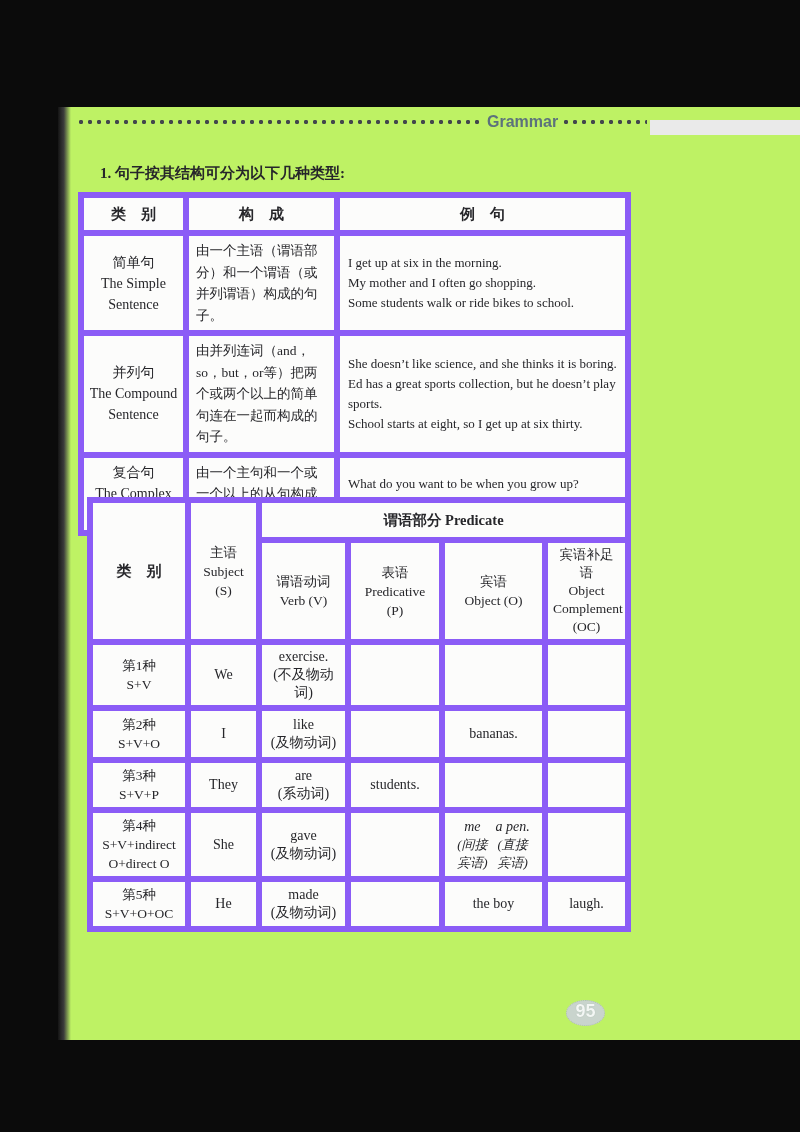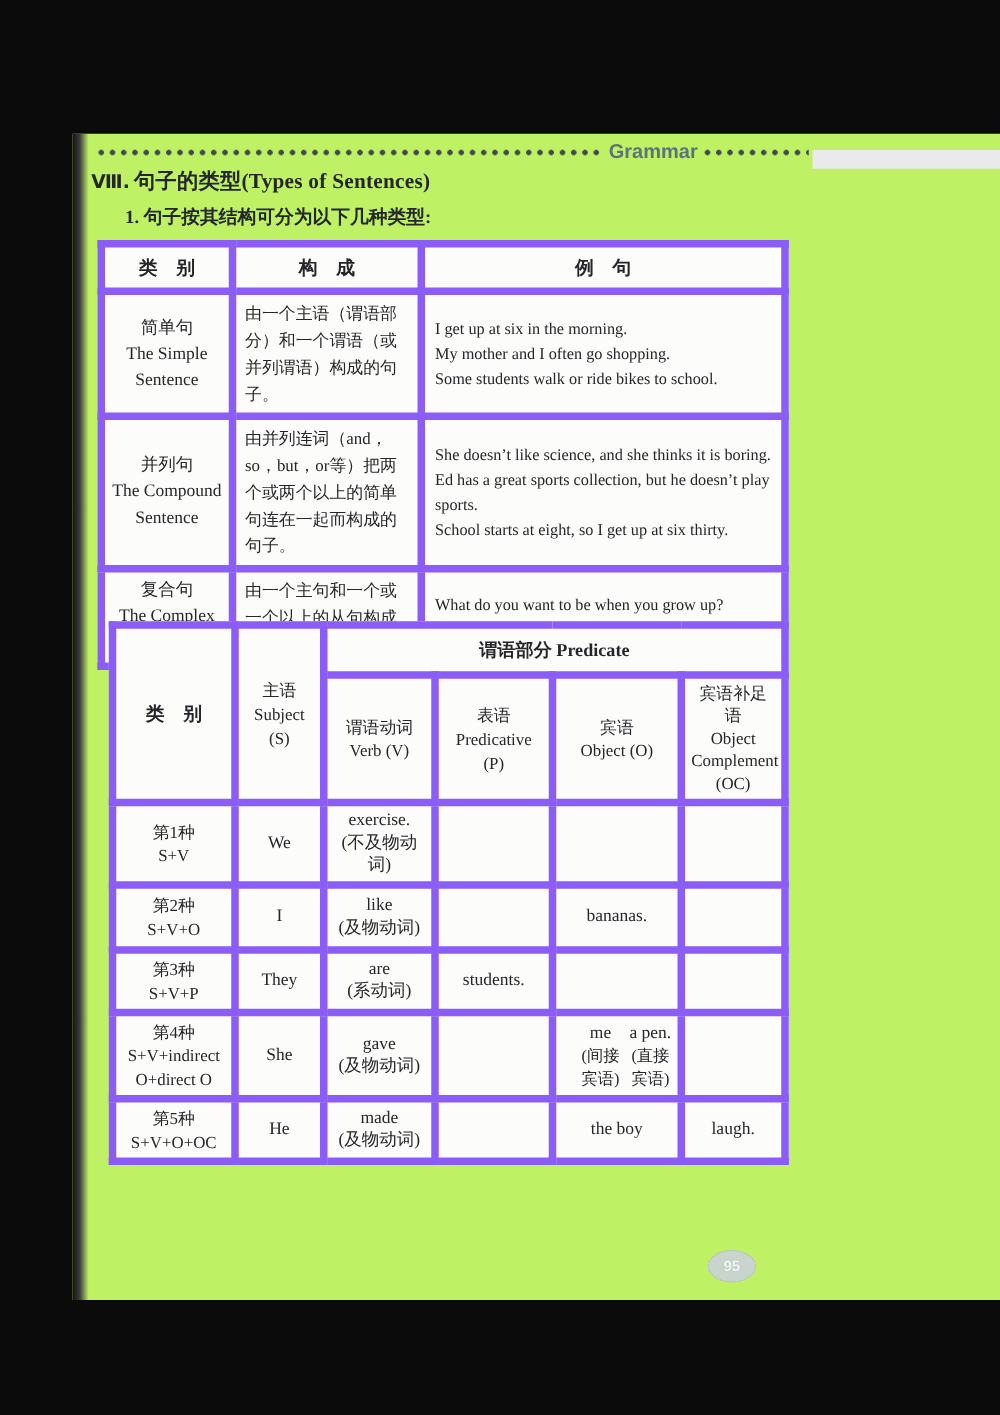--- a/index.html
+++ b/index.html
@@ -33,46 +33,43 @@
   .hdr{font-weight:700;font-size:15px;height:26px;}
   .t1 .type-cell{font-size:14px;line-height:21px;}
   .t1 .structure-cell{text-align:left;font-size:13.5px;line-height:21.5px;padding:4px 7px;}
   .t1 .examples-cell{text-align:left;font-size:13px;line-height:20px;padding:5px 4px 5px 8px;margin-top:11px;}
   .t2 .hdr2{font-size:13.5px;line-height:19px;font-weight:400;}
   .t2 .pred-hdr{font-weight:700;font-size:14.5px;height:28px;}
   .t2 .oc-hdr{line-height:18px;}
   .t2 .kind-cell{font-size:13.5px;line-height:19px;}
   .t2 .en{font-size:14px;}
   .t2 .note{font-size:14px;line-height:18px;}
-  .two-col{display:flex;justify-content:flex-end;gap:8px;}
+  .two-col{display:flex;justify-content:center;gap:8px;font-style:italic;}
   .two-col span{white-space:pre-line;font-size:13px;line-height:18px;}
   .two-col .en-word{font-size:14px;}
 
   .page-badge{position:absolute;left:508px;top:893px;width:37px;height:24px;border-radius:50%;
-        background:#c9d4cd;border:1px dotted #aebfb4;display:flex;align-items:center;justify-content:center;
-        font-family:"Liberation Sans","DejaVu Sans",sans-serif;font-weight:700;font-size:12px;color:#f3f6f4;
+        background:#c9d4cd;border:1px dotted #aebfb4;display:flex;align-items:flex-start;justify-content:center;
+        font-family:"Liberation Sans","DejaVu Sans",sans-serif;font-weight:700;font-size:18px;color:#f3f6f4;
         text-shadow:0 0 1px #9fb3a7;}
 </style>
 </head>
 <body>
 
 <div class="stage">
   <div class="page">
     <div class="page-edge-shadow"></div>
     <div class="adjacent-page-edge"></div>
 
     <div class="header-line">
       <div class="dots left"></div>
       <div class="grammar-label">Grammar</div>
       <div class="dots right"></div>
     </div>
 
-    <div class="sec-title">
-      <span class="roman">Ⅷ.</span><span>句子的类型(Types of Sentences)</span>
-    </div>
 
     <div class="sub-title one">1. 句子按其结构可分为以下几种类型:</div>
 
     <table class="t1">
       <colgroup>
           <col style="width:105px">
           <col style="width:151px">
           <col style="width:291px">
         </colgroup>
       <tbody>

